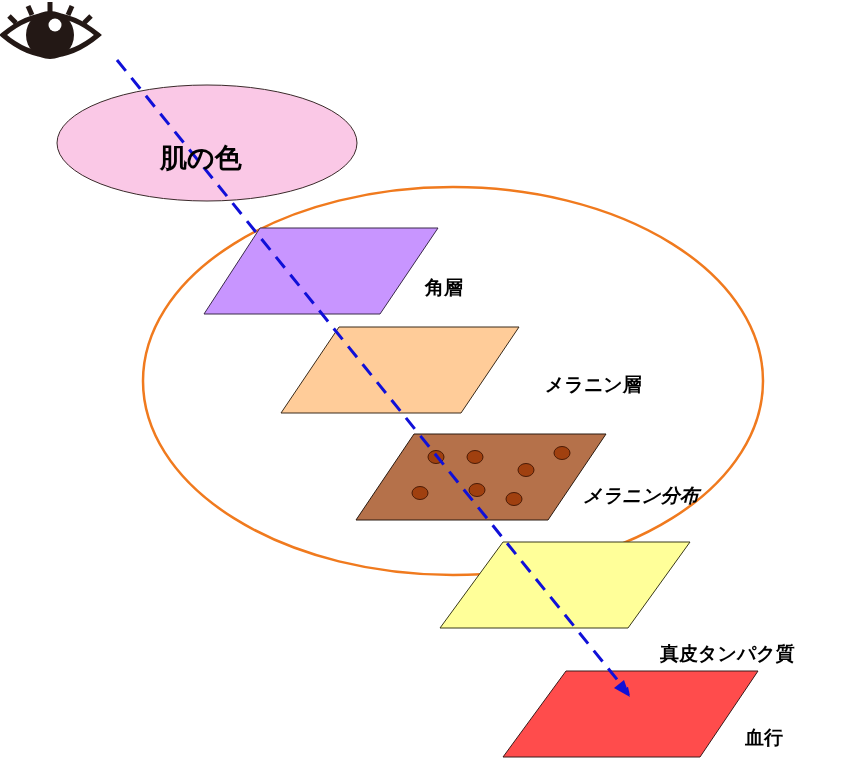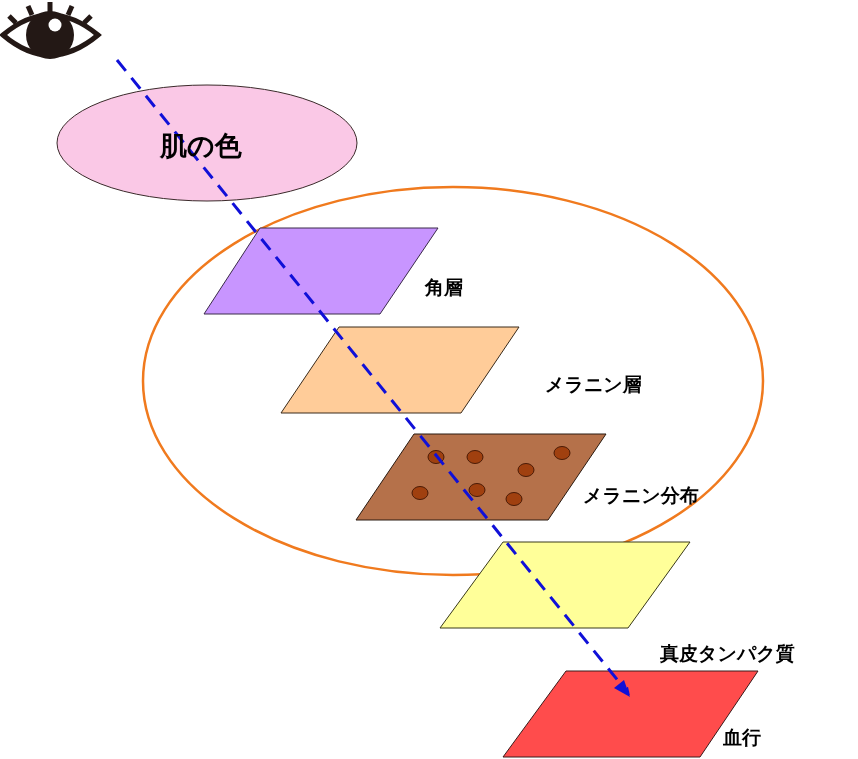--- a/index.html
+++ b/index.html
@@ -48,23 +48,23 @@
 
   <defs>
     <marker id="arrowhead" markerWidth="8" markerHeight="8" refX="5" refY="4" orient="auto" markerUnits="userSpaceOnUse">
       <path d="M0,0 L8,4 L0,8 Z" fill="#1010D8"></path>
     </marker>
   </defs>
   <line x1="117" y1="60" x2="628" y2="693" stroke="#1010D8" stroke-width="3" stroke-dasharray="14,9" marker-end="url(#arrowhead)"></line>
   <polygon points="630,697 614,688 624,680" fill="#1010D8"></polygon>
 </svg>
 
-<div class="label title-label" style="left:160px; top:128px;">肌の色</div>
+<div class="label title-label" style="left:160px; top:140px;">肌の色</div>
 
 <div class="label layer-label" style="left:425px; top:275px;">角層</div>
 
 <div class="label layer-label" style="left:497px; top:372px;margin-left:48px;">メラニン層</div>
 
-<div class="label layer-label" style="left:583px; top:483px;">メラニン分布</div>
+<div class="label layer-label" style="left:583px; top:483px;font-style:italic;">メラニン分布</div>
 
 <div class="label layer-label" style="left:660px; top:596px;margin-top:45px;">真皮タンパク質</div>
 
-<div class="label layer-label" style="left:723px; top:725px;">血行</div>
+<div class="label layer-label" style="left:745px; top:725px;">血行</div>
 
 </body></html>

